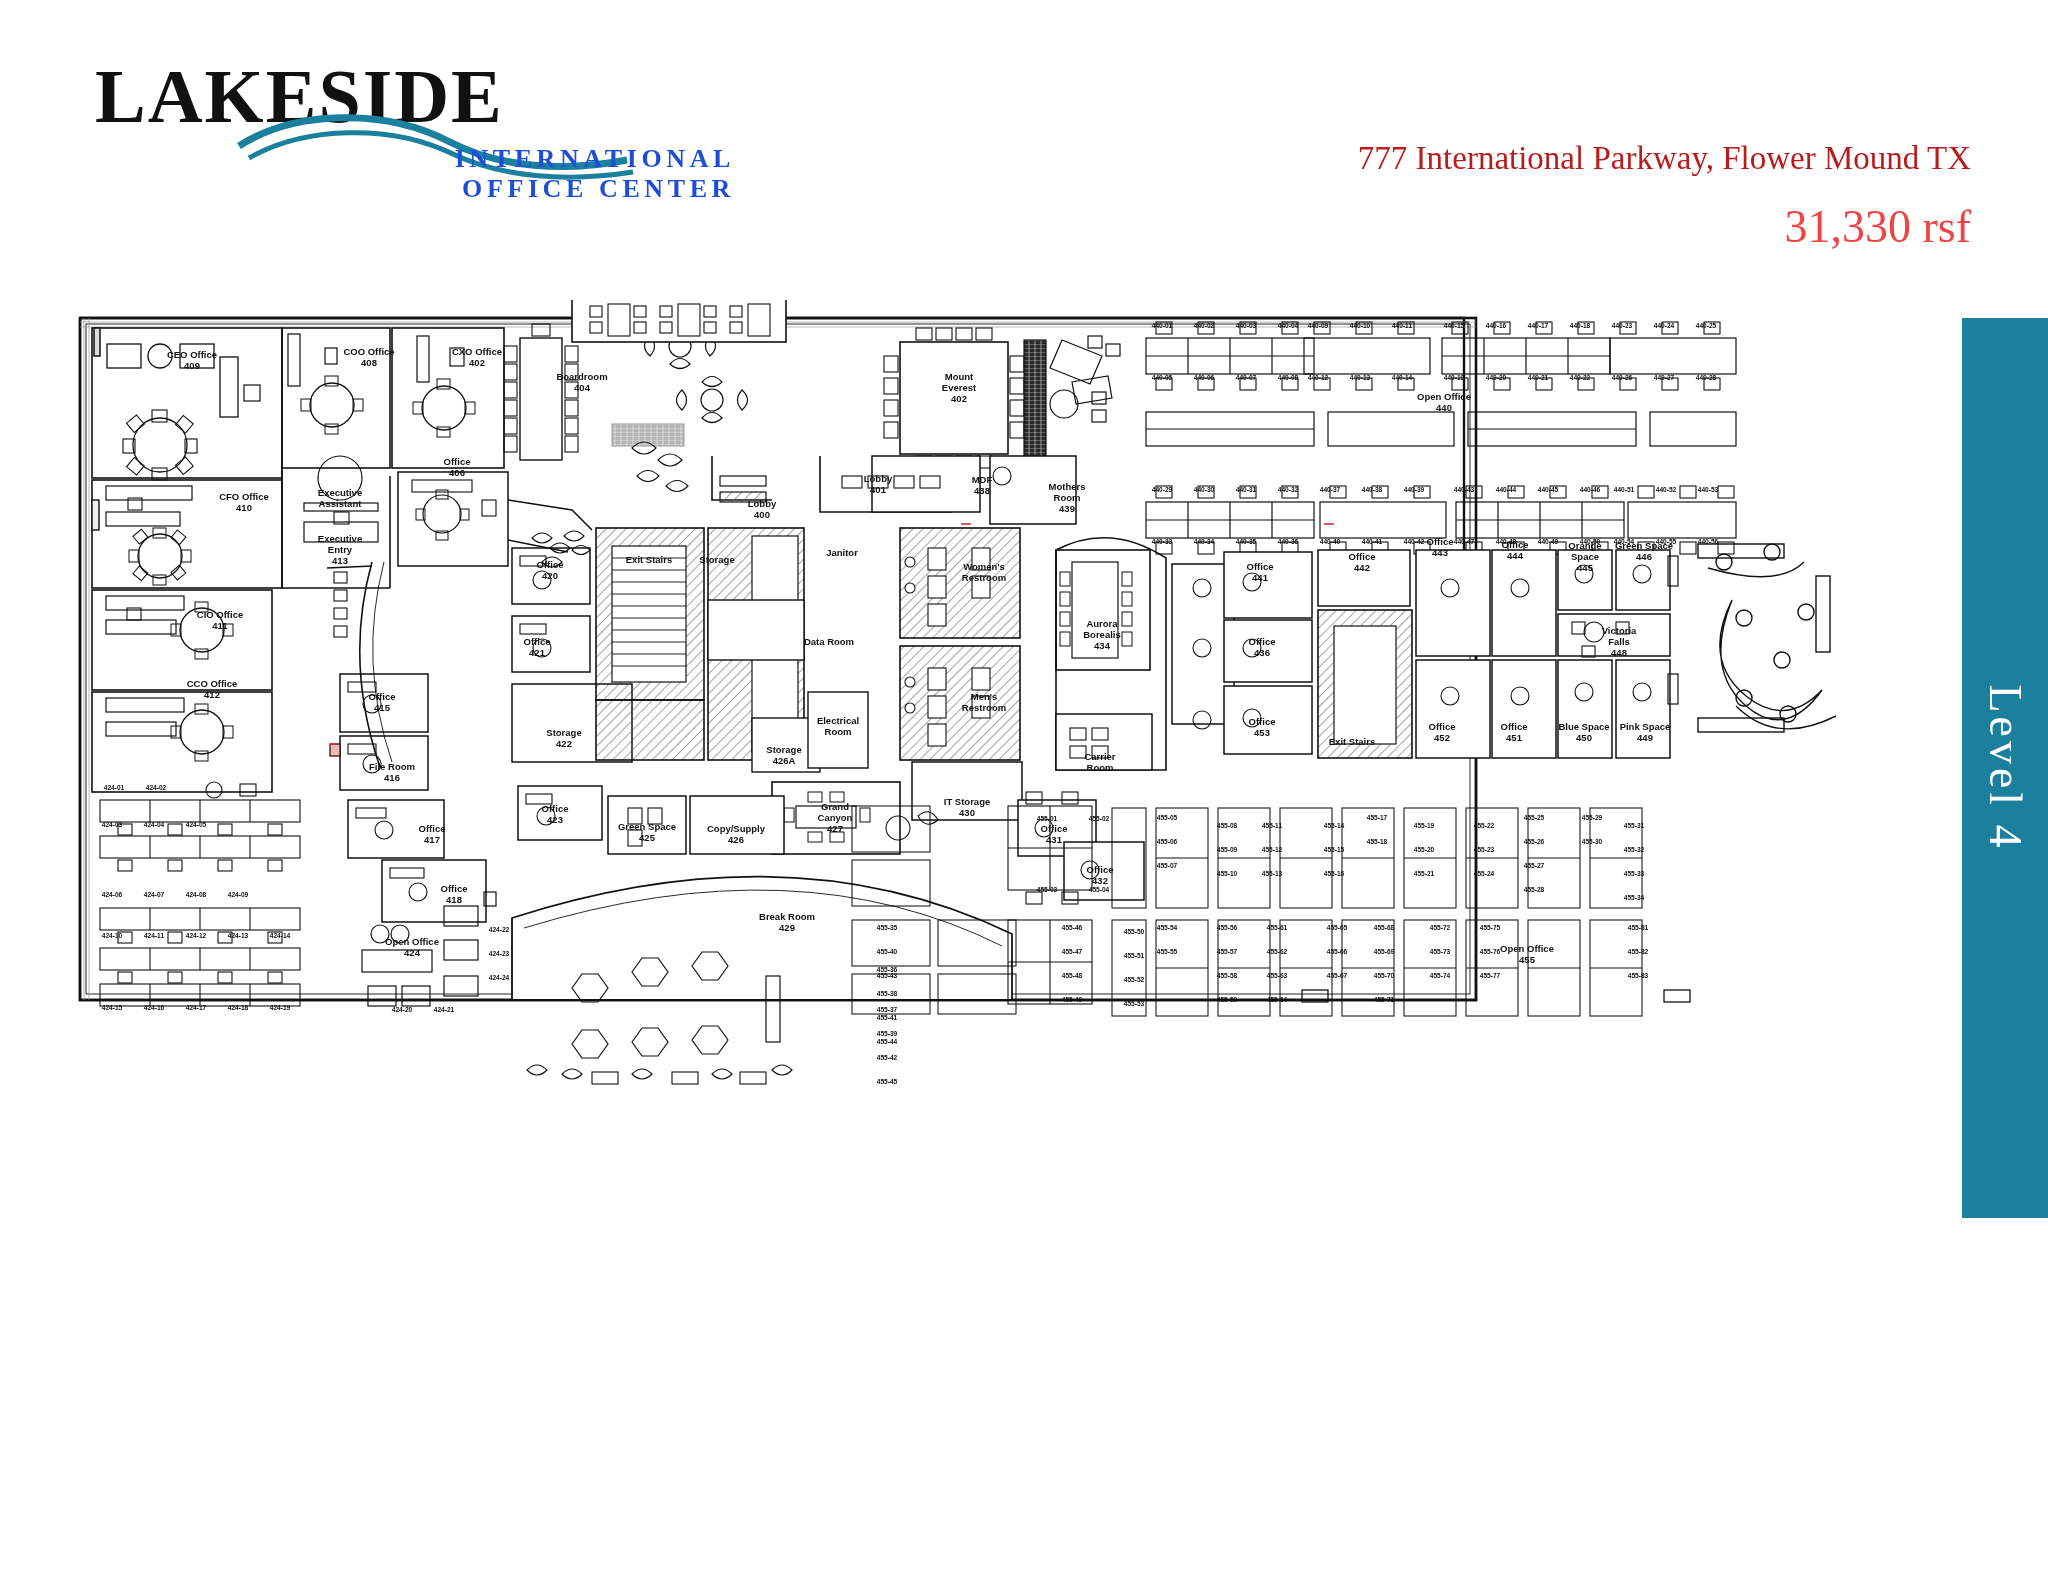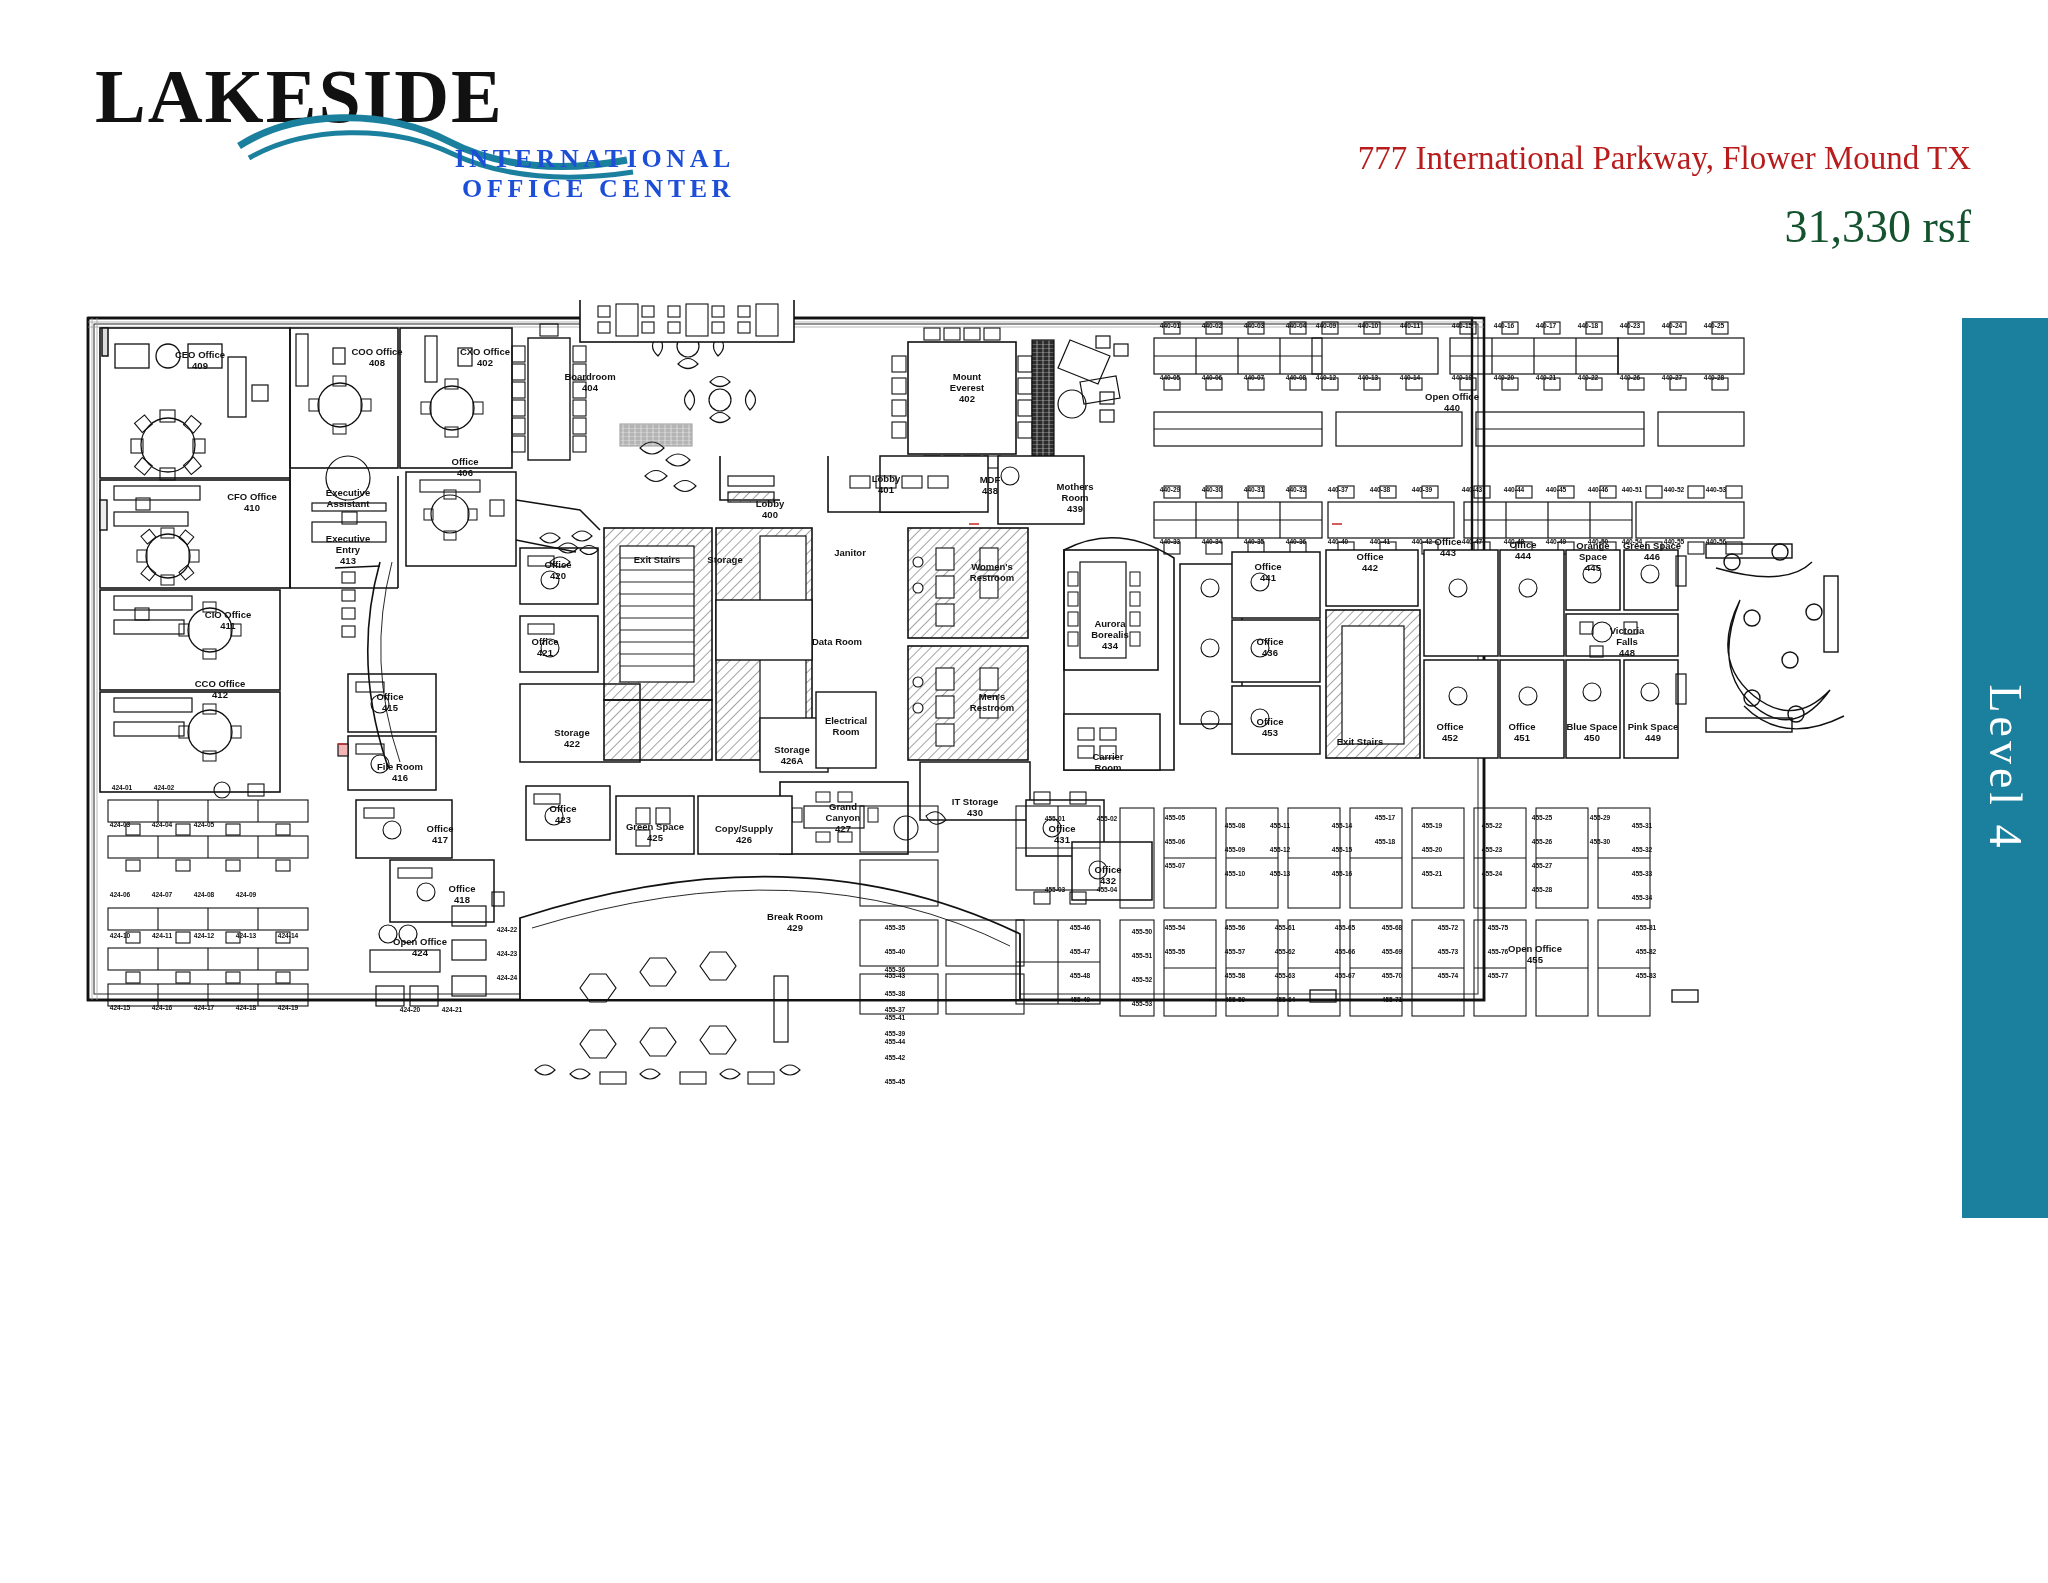--- a/index.html
+++ b/index.html
@@ -11,36 +11,36 @@
   #logo-block{position:absolute;left:88px;top:58px;width:640px;height:120px;}
   #logo-word{font-family:"Liberation Serif",serif;font-size:76px;font-weight:700;
        letter-spacing:2px;color:#111;line-height:1;position:absolute;left:0;top:0;}
   #logo-sub{font-family:"Liberation Serif",serif;font-size:26px;font-weight:700;
        letter-spacing:4.6px;color:#1d4ed8;position:absolute;left:262px;top:86px;text-align:right;}
   #logo-swoosh{position:absolute;left:140px;top:44px;width:420px;height:80px;pointer-events:none;}
 
   #addr{position:absolute;right:84px;top:140px;text-align:right;
        font-family:"Liberation Serif",serif;font-size:33px;color:#b91c1c;white-space:nowrap;}
   #rsf{position:absolute;right:84px;top:200px;text-align:right;
-       font-family:"Liberation Serif",serif;font-size:46px;color:#14532d;white-space:nowrap;}
+       font-family:"Liberation Serif",serif;font-size:46px;color:#ef4444;white-space:nowrap;}
 
   
   #level-tab{position:absolute;right:0;top:318px;width:86px;height:900px;
        background:#1b7f9e;color:#fff;}
   #level-tab span{position:absolute;left:50%;top:50%;
        transform:translate(-50%,-50%) rotate(90deg);white-space:nowrap;
        font-family:"Liberation Serif",serif;font-size:46px;letter-spacing:4px;}
 
   
   #footer{position:absolute;left:0;top:1340px;width:2048px;height:243px;background:#fff;}
   #foot-bar-l{position:absolute;left:0;top:1340px;width:26px;height:243px;background:#45c8d2;}
   #foot-bar-r{position:absolute;right:0;top:1340px;width:26px;height:243px;background:#45c8d2;}
 
   
-  #plan{position:absolute;left:80px;top:300px;width:1800px;height:1010px;}
+  #plan{position:absolute;left:72px;top:300px;width:1800px;height:1010px;}
   #plan svg{display:block;}
   .rlbl{font-family:"Liberation Sans",sans-serif;font-size:9.5px;fill:#111;
         text-anchor:middle;font-weight:600;}
   .wslbl{font-family:"Liberation Sans",sans-serif;font-size:6.6px;fill:#111;
         text-anchor:middle;font-weight:600;}
 </style>
 </head>
 <body>
 
 <div id="header">

